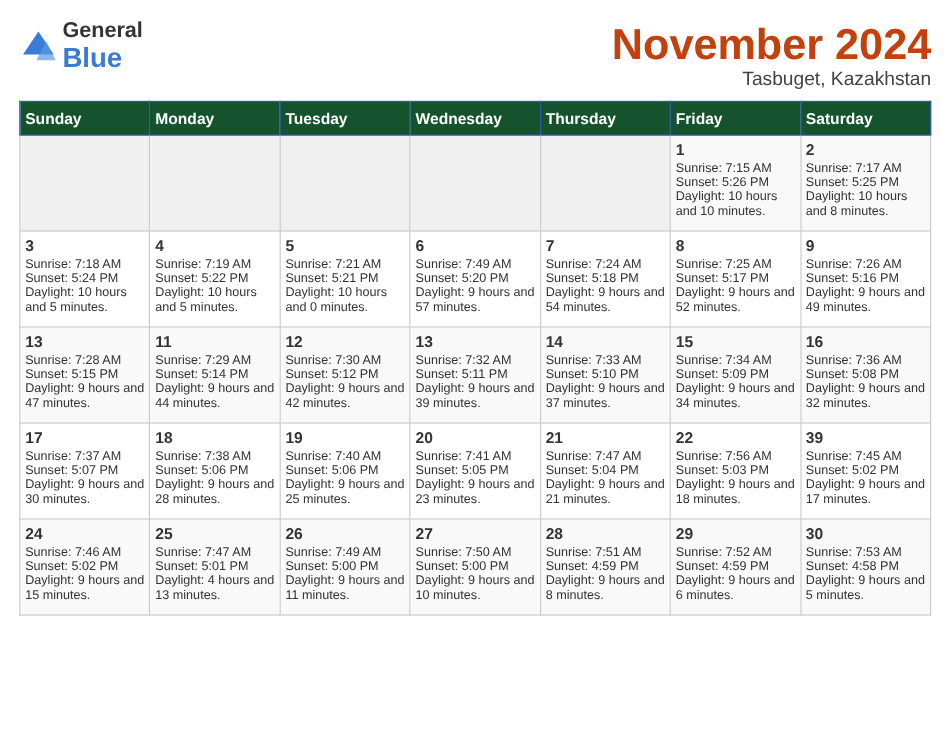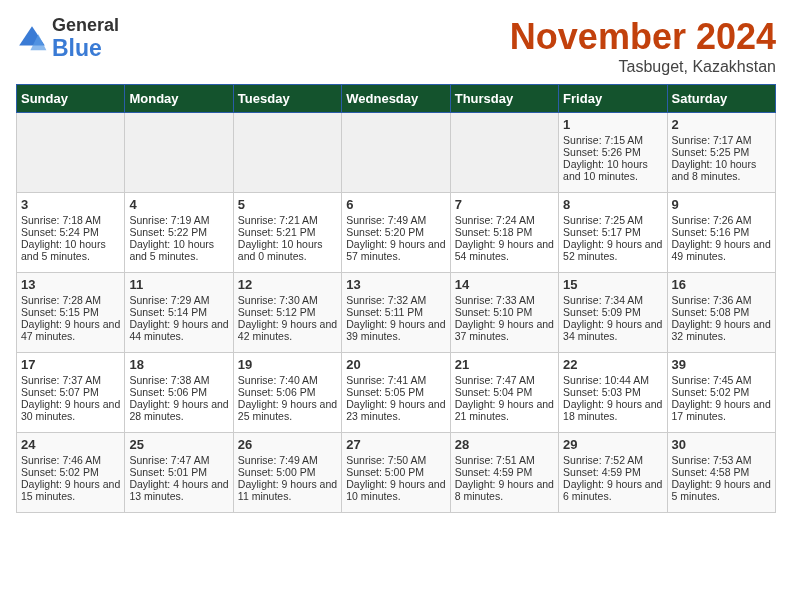--- a/index.html
+++ b/index.html
@@ -257,21 +257,21 @@
           <div>Daylight: 9 hours and 23 minutes.</div>
         </td>
         <td>
           <span class="day-number">21</span>
           <div>Sunrise: 7:47 AM</div>
           <div>Sunset: 5:04 PM</div>
           <div>Daylight: 9 hours and 21 minutes.</div>
         </td>
         <td>
           <span class="day-number">22</span>
-          <div>Sunrise: 10:44 AM</div>
+          <div>Sunrise: 7:56 AM</div>
           <div>Sunset: 5:03 PM</div>
           <div>Daylight: 9 hours and 18 minutes.</div>
         </td>
         <td>
           <span class="day-number">39</span>
           <div>Sunrise: 7:45 AM</div>
           <div>Sunset: 5:02 PM</div>
           <div>Daylight: 9 hours and 17 minutes.</div>
         </td>
       </tr>

